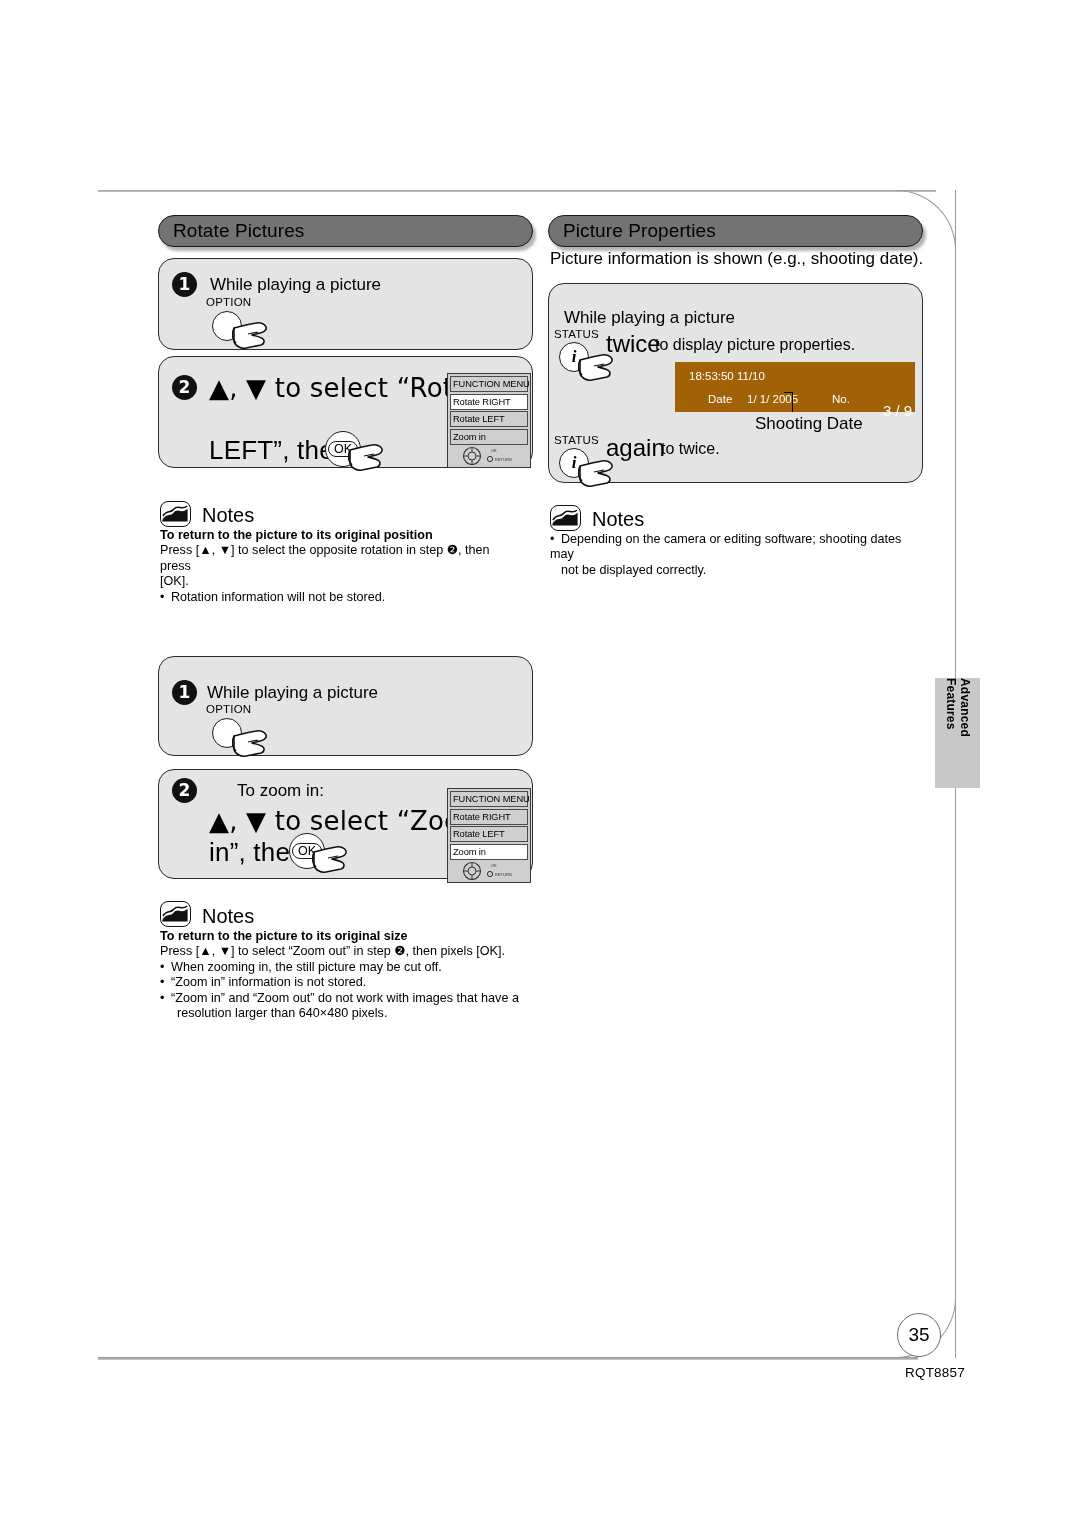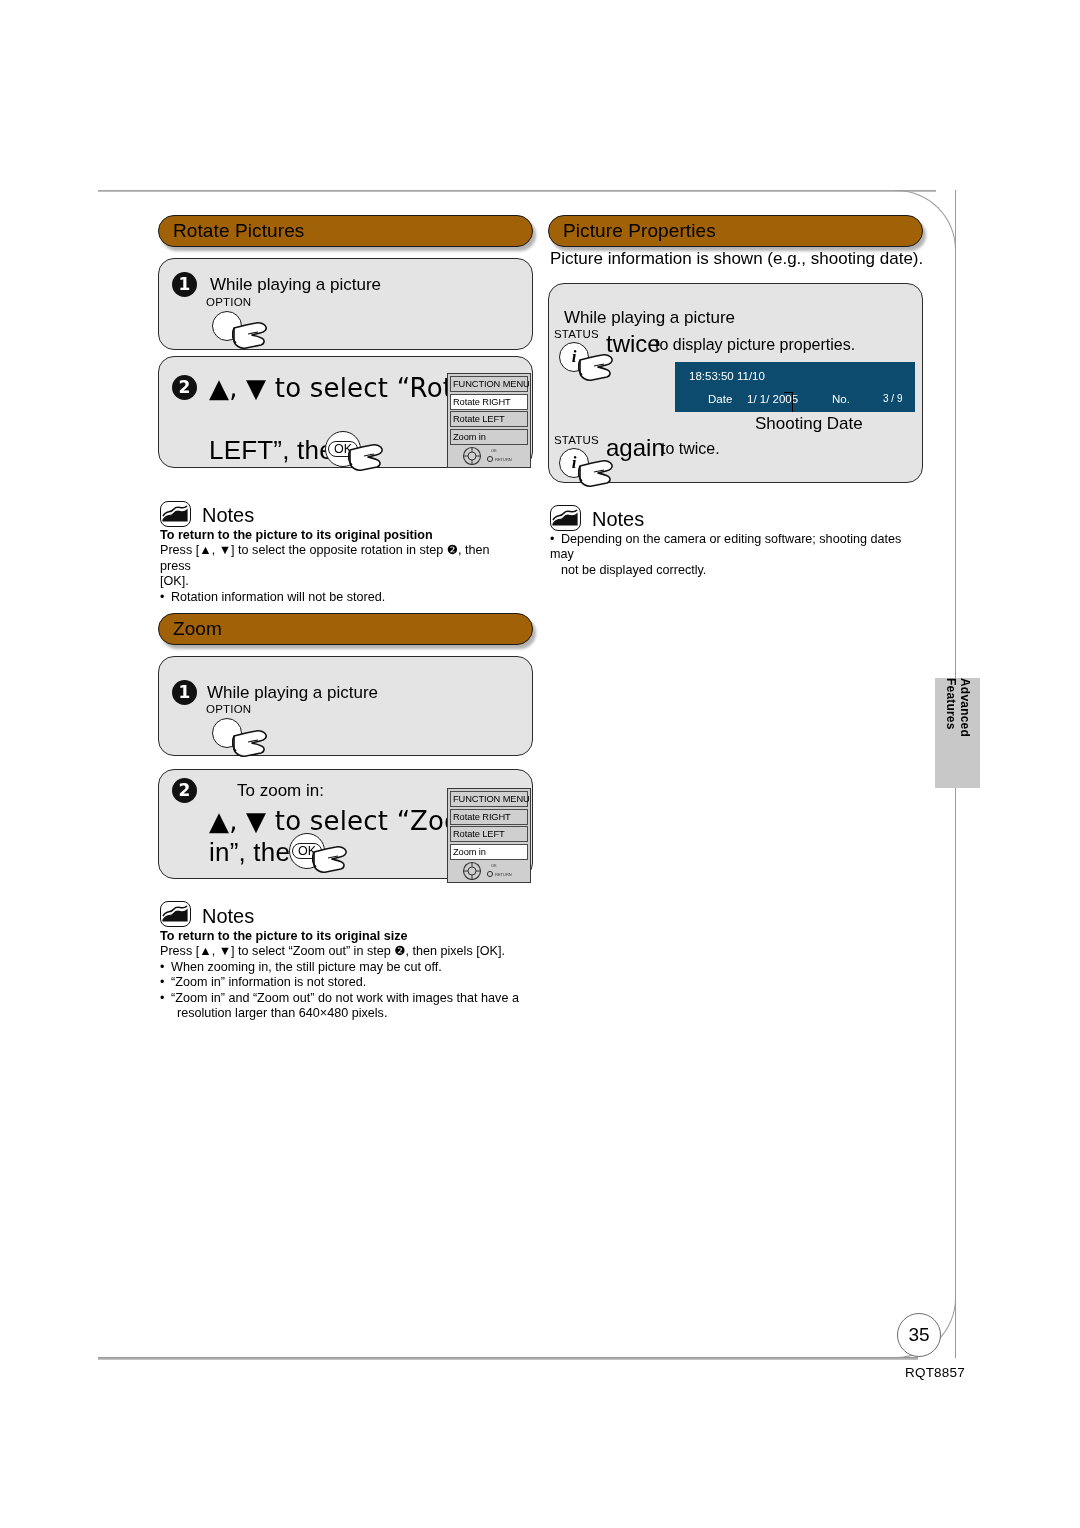--- a/index.html
+++ b/index.html
@@ -47,21 +47,21 @@
     position: absolute; left: 98px; top: 190px; width: 800px; height: 1px;
     background: #9a9a9a;
   }
 
   
   .sec-head {
     position: absolute;
     height: 32px;
     border: 1.6px solid #1a1a1a;
     border-radius: 17px;
-    background: #a16207;
+    background: #737373;
     box-shadow: 3px 4px 3px rgba(0,0,0,0.30);
     display: flex; align-items: center;
     padding-left: 14px;
     font-size: 19px;
     letter-spacing: .1px;
   }
 
   
   .panel {
     position: absolute;
@@ -126,28 +126,28 @@
     margin-bottom: 1.5px;
     white-space: nowrap;
     letter-spacing: -.1px;
   }
   .fmenu .row.sel { background: #ffffff; }
   .fmenu .foot { height: 19px; position: relative; }
 
   
   .osd {
     position: absolute;
-    background: #0c4a6e;
+    background: #a16207;
     color: #fff;
   }
   .osd .line1 { position:absolute; left:14px; top:8px; font-size: 11.5px; }
   .osd .l-date { position:absolute; left:33px; top:31px; font-size: 11.5px; }
   .osd .v-date { position:absolute; left:72px; top:31px; font-size: 11.5px; }
   .osd .l-no   { position:absolute; left:157px; top:31px; font-size: 11.5px; }
-  .osd .v-no   { position:absolute; left:208px; top:31px; font-size: 10px; }
+  .osd .v-no   { position:absolute; left:208px; top:40px; font-size: 15px; }
 
   .callout-line { position:absolute; background:#000; }
   .callout-text { position:absolute; font-size: 17px; }
 
   
   .notes-head { position:absolute; font-size: 20px; }
   .notes-icon {
     position:absolute; width: 31px; height: 26px;
     border: 1.7px solid #111; border-radius: 8px;
     overflow: hidden; background:#fff;
@@ -306,23 +306,20 @@
       <path d="M2 14 C6 7 9 12 13 7 C17 2 21 9 26 4" fill="none" stroke="#111" stroke-width="1.6"></path>
       <path d="M2 18 C6 11 9 16 13 11 C17 6 21 13 26 8 L26 19 L2 19 Z" fill="#111" stroke="#111" stroke-width="1.2"></path>
     </svg>
   </div>
   <div class="notes-head" style="left:592px; top:508px;">Notes</div>
   <div class="note-body" style="left:550px; top:532px; width:372px;">
     <span class="bullet">•</span><span>Depending on the camera or editing software; shooting dates may</span><br>
     <span style="display:inline-block;width:11px;"></span><span>not be displayed correctly.</span>
   </div>
 
-  <div class="sec-head" style="left:158px; top:613px; width:375px;">
-    <span>Zoom</span>
-  </div>
 
   <div class="panel" style="left:158px; top:656px; width:375px; height:100px;"></div>
   <div class="stepnum" style="left:172px; top:680px;">1</div>
   <div class="step-text" style="left:207px; top:683px;">While playing a picture</div>
   <div class="keylabel" style="left:206px; top:703px;">OPTION</div>
   <div class="keycircle" style="left:212px; top:718px;"></div>
   <svg class="hand" style="left:232px; top:723px;" width="42" height="36" viewBox="0 0 42 36">
     <path d="M2 13 L14 10 L24 8 C28 7 33 9 34 12 C35 15 32 17 28 18 L20 20 C24 21 29 22 31 24 C33 26 32 29 29 30 L14 33 C9 34 3 31 2 26 Z" fill="#ffffff" stroke="#111" stroke-width="1.6" stroke-linejoin="round"></path>
     <path d="M2 13 C0 18 0 24 4 28" fill="none" stroke="#111" stroke-width="1.6"></path>
     <path d="M16 19 L26 17" fill="none" stroke="#111" stroke-width="1.2"></path>

